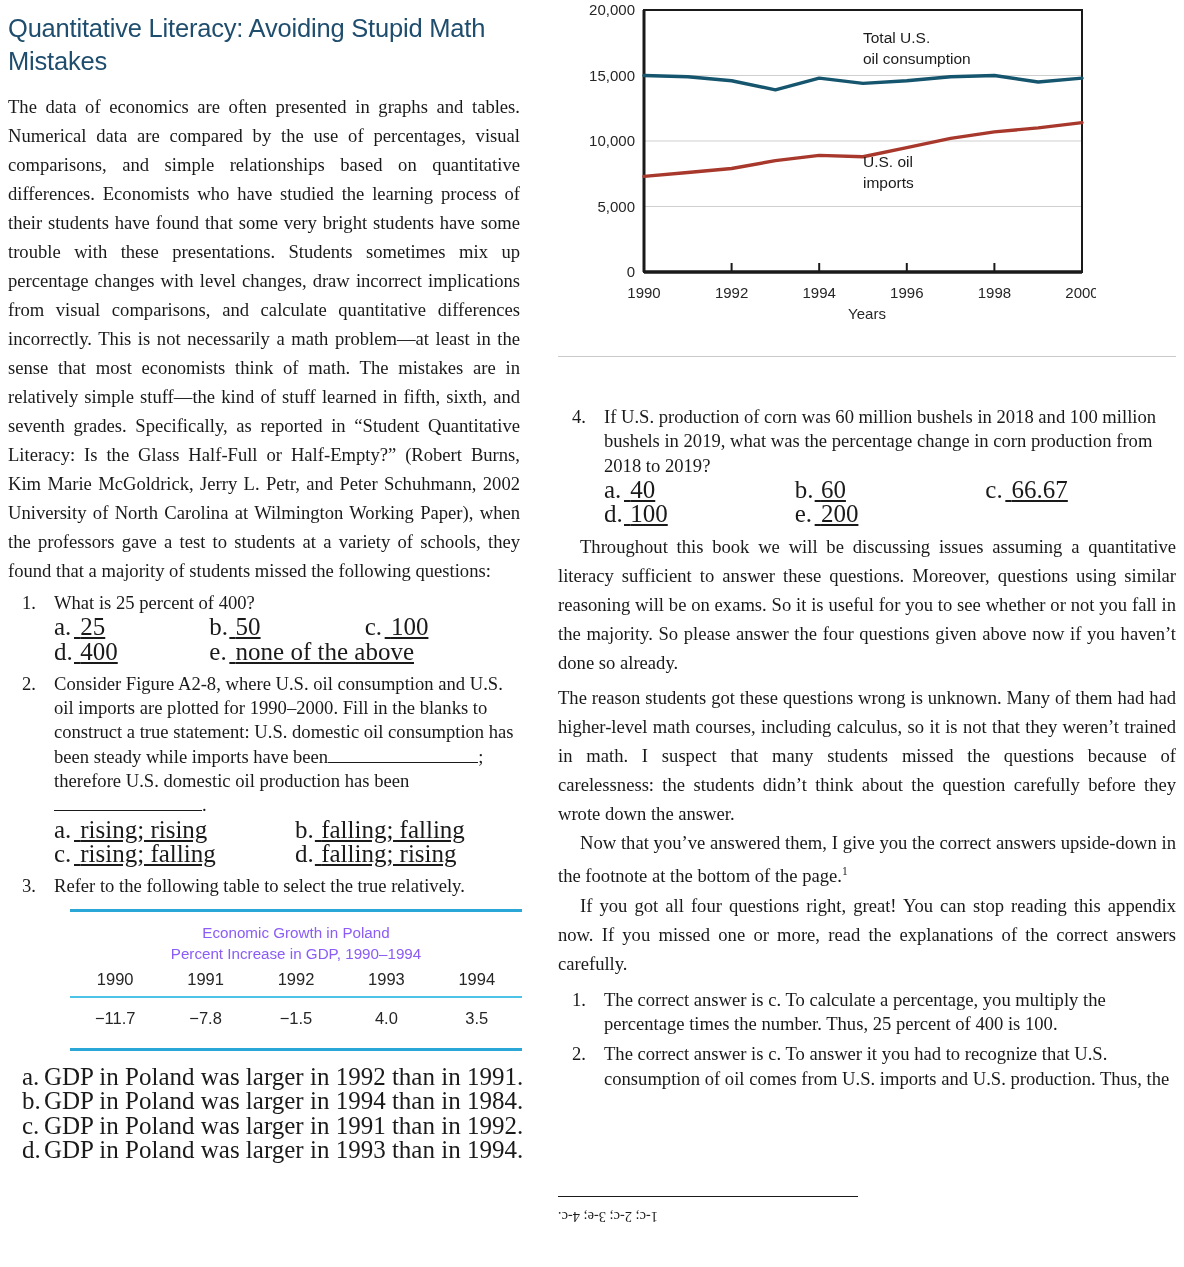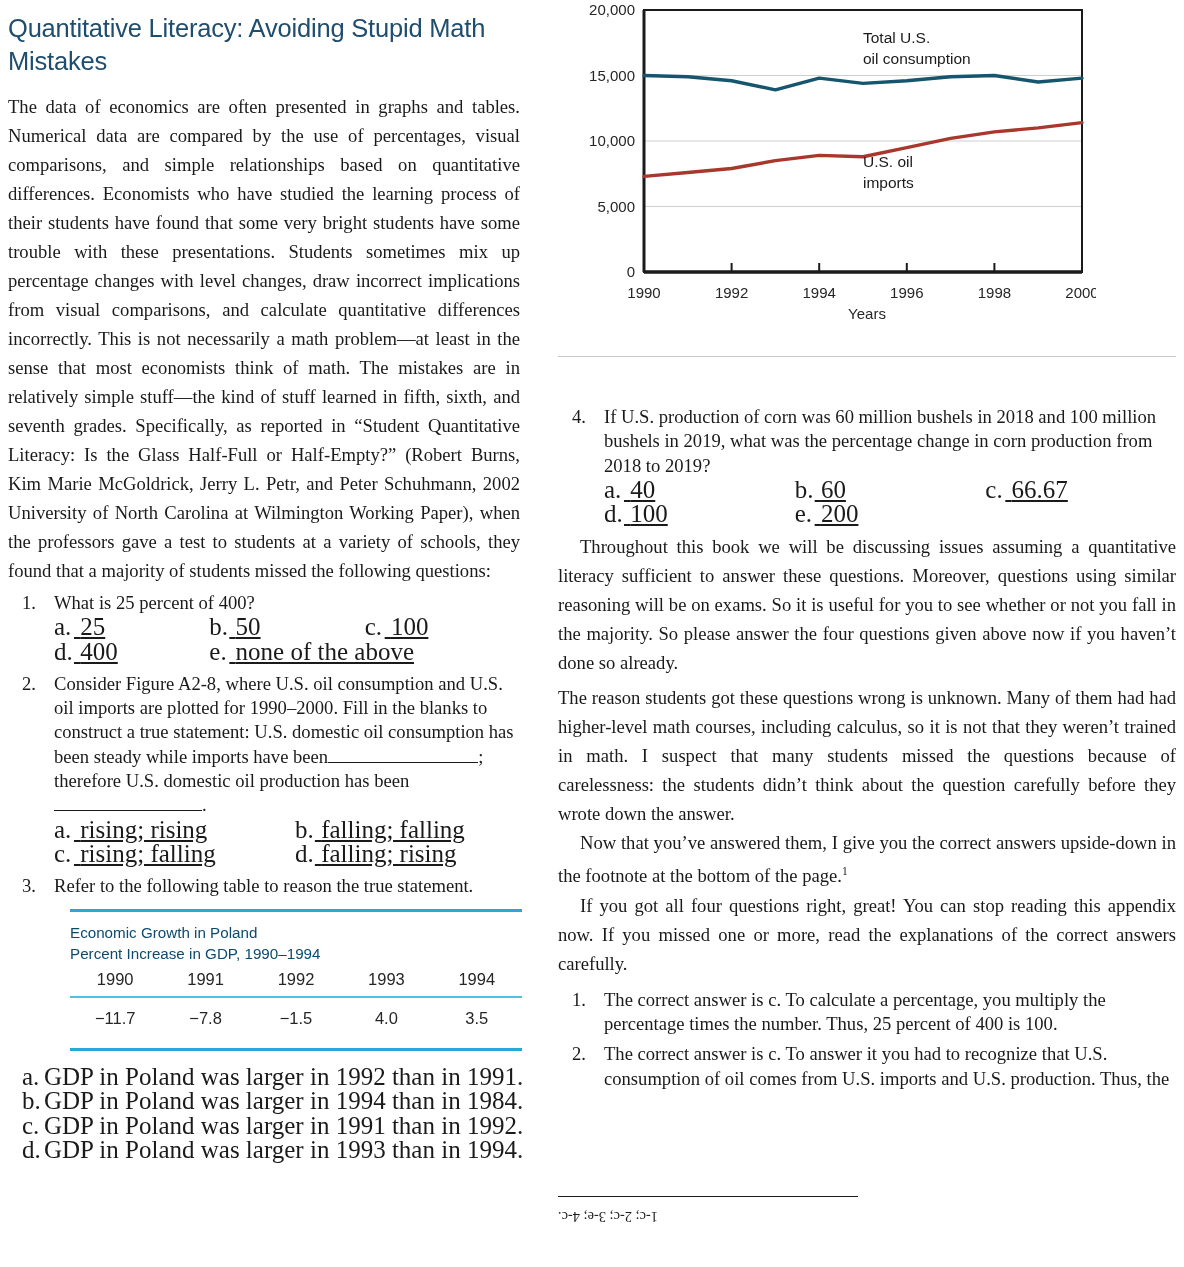--- a/index.html
+++ b/index.html
@@ -95,23 +95,24 @@
   
   .poland-table{
     margin:10px 0 0 62px;
     width:452px;
     font-family:"Liberation Sans", sans-serif;
   }
   .rule-top{ border-top:3px solid #2aa7d6; }
   .rule-mid{ border-top:2px solid #4ec3e8; }
   .rule-bot{ border-top:3px solid #2aa7d6; }
   .ptbl-title{
+    text-align:center;
     font-size:15.2px;
     line-height:20px;
-    color:#0c4a6e;
+    color:#8b5cf6;
     padding:11px 0 0 0;
   }
   .ptbl-grid{
     display:grid;
     grid-template-columns:repeat(5,1fr);
     font-size:16.5px;
     color:#262626;
   }
   .ptbl-grid .hd{
     text-align:center;
@@ -263,21 +264,21 @@
           </div>
           <div class="ch">
             <span class="lbl">d.</span>
             <span>falling; rising</span>
           </div>
         </div>
       </li>
 
       <li style="margin-top:8px;">
         <span class="num">3.</span>
-        <span class="qtext">Refer to the following table to reason the true statement.</span>
+        <span class="qtext">Refer to the following table to select the true relatively.</span>
       </li>
     </ol>
 
     <div class="poland-table">
       <div class="rule-top"></div>
       <div class="ptbl-title">Economic Growth in Poland</div>
       <div class="ptbl-title" style="padding-top:1px;">Percent Increase in GDP, 1990–1994</div>
       <div class="ptbl-grid">
         <div class="hd">1990</div>
         <div class="hd">1991</div>

